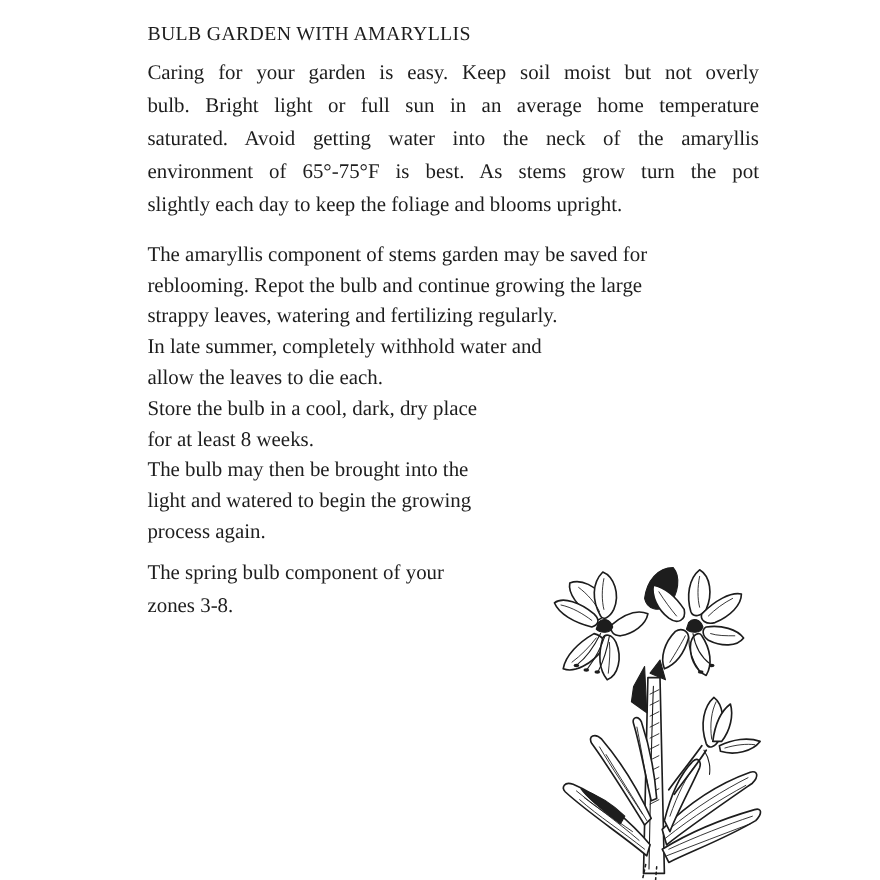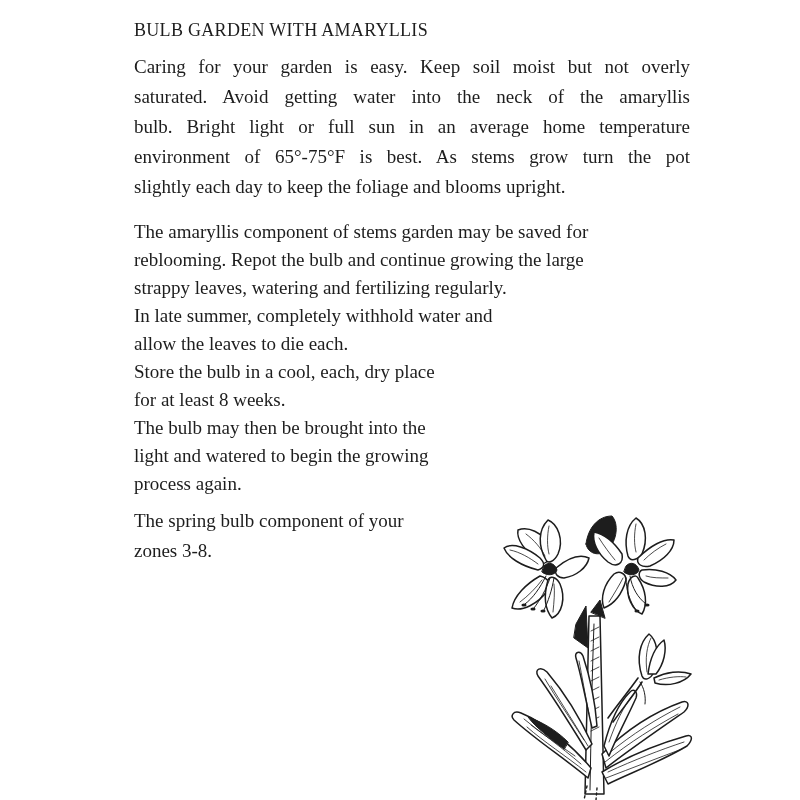--- a/index.html
+++ b/index.html
@@ -61,33 +61,33 @@
 <body>
 
 <div class="content">
 
 
   <div class="title">BULB GARDEN WITH AMARYLLIS</div>
 
 
   <div class="para p2">
     <div class="line jl">Caring for your garden is easy. Keep soil moist but not overly</div>
+    <div class="line jl">bulb. Bright light or full sun in an average home temperature</div>
     <div class="line jl">saturated. Avoid getting water into the neck of the amaryllis</div>
-    <div class="line jl">bulb. Bright light or full sun in an average home temperature</div>
     <div class="line jl">environment of 65°-75°F is best. As stems grow turn the pot</div>
     <div class="line">slightly each day to keep the foliage and blooms upright.</div>
   </div>
 
   <div class="para p3">
     <div class="line">The amaryllis component of stems garden may be saved for</div>
     <div class="line">reblooming. Repot the bulb and continue growing the large</div>
     <div class="line">strappy leaves, watering and fertilizing regularly.</div>
     <div class="line">In late summer, completely withhold water and</div>
     <div class="line">allow the leaves to die each.</div>
-    <div class="line">Store the bulb in a cool, each, dry place</div>
+    <div class="line">Store the bulb in a cool, dark, dry place</div>
     <div class="line">for at least 8 weeks.</div>
     <div class="line">The bulb may then be brought into the</div>
     <div class="line">light and watered to begin the growing</div>
     <div class="line">process again.</div>
   </div>
 
   <div class="para p4">
     <div class="line">The spring bulb component of your</div>
     <div class="line">zones 3-8.</div>
   </div>

